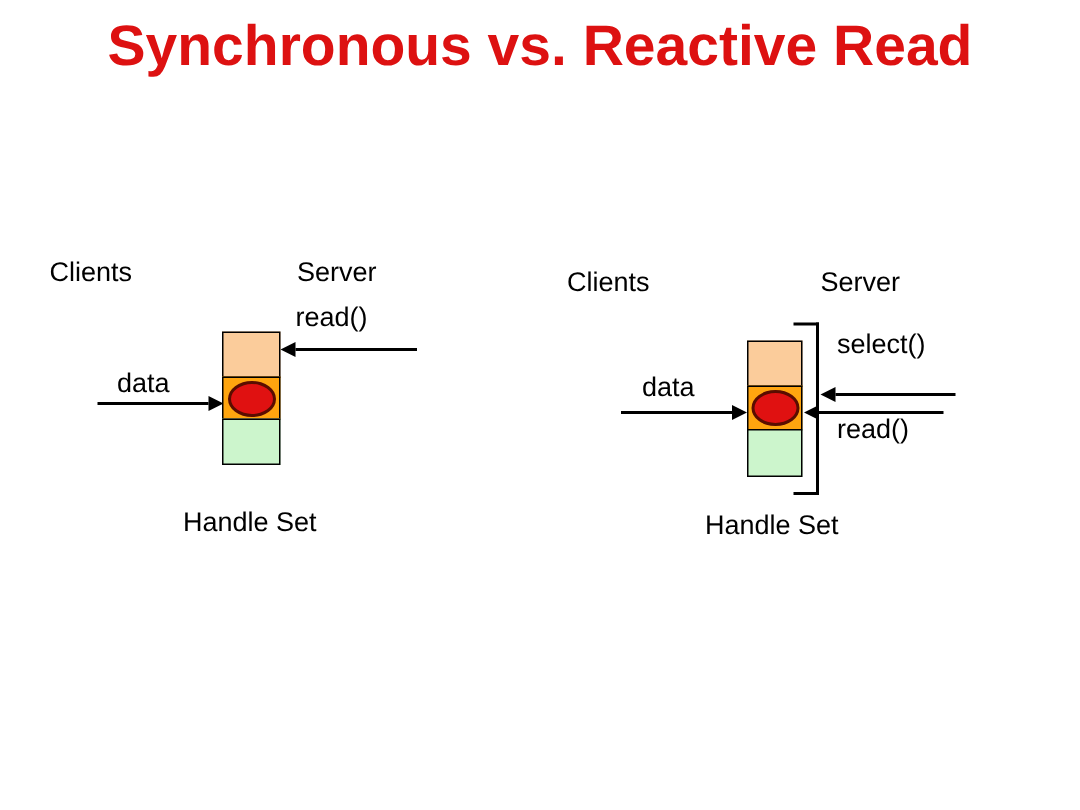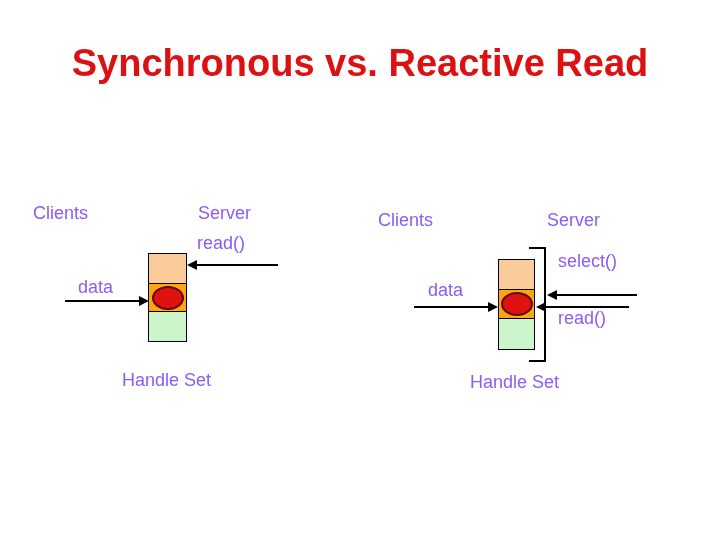--- a/index.html
+++ b/index.html
@@ -1,25 +1,25 @@
 <!DOCTYPE html>
 <html><head>
 <meta charset="utf-8">
 <style>
   html,body{margin:0;padding:0;background:#fff;}
   .slide{
     position:relative;width:720px;height:420px;background:#ffffff;
-    font-family:"Liberation Sans", sans-serif;overflow:hidden;margin-top:32px;
+    font-family:"Liberation Sans", sans-serif;overflow:hidden;
   }
   .title{
     position:absolute;left:0;top:10px;width:720px;margin:0;
     text-align:center;font-size:38px;font-weight:bold;letter-spacing:0;
   }
   .lbl{
-    position:absolute;font-size:18px;color:#8b5cf6;line-height:1.1;white-space:nowrap;text-align:right;
+    position:absolute;font-size:18px;color:#000000;line-height:1.1;white-space:nowrap;text-align:right;
   }
   .stack{position:absolute;}
   .box{
     box-sizing:border-box;width:100%;border:1px solid #000;position:relative;
   }
   .box + .box{margin-top:-1px;}
   .ellipse{
     position:absolute;left:50%;top:50%;transform:translate(-50%,-50%);
     width:28px;height:20px;border-radius:50%;border:2px solid #5a0d00;
   }

